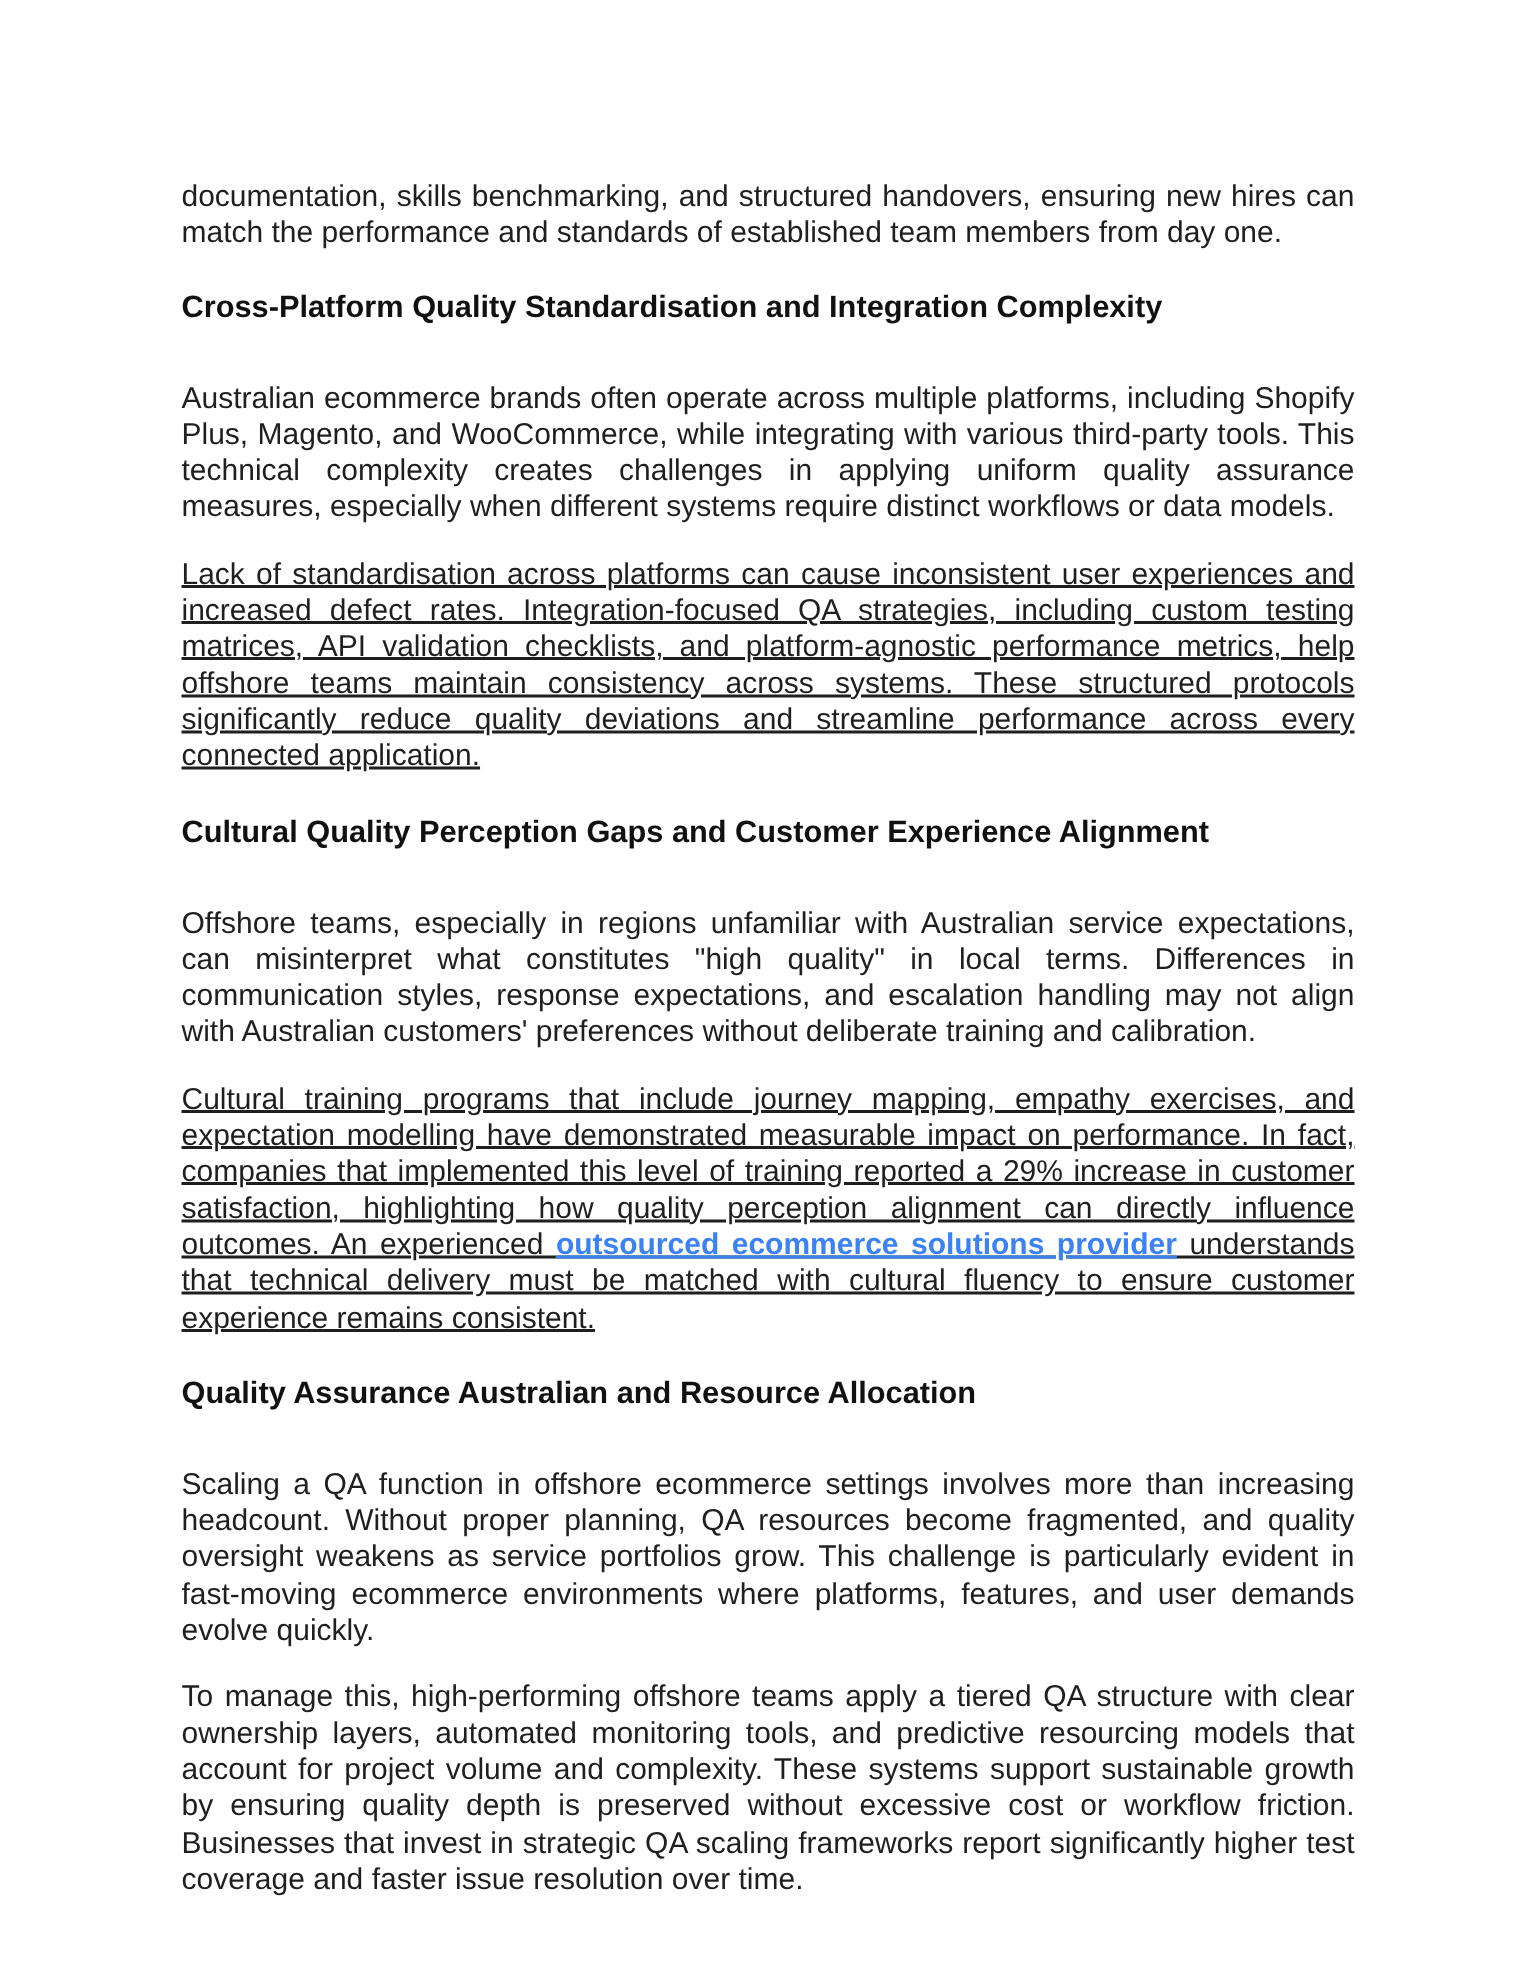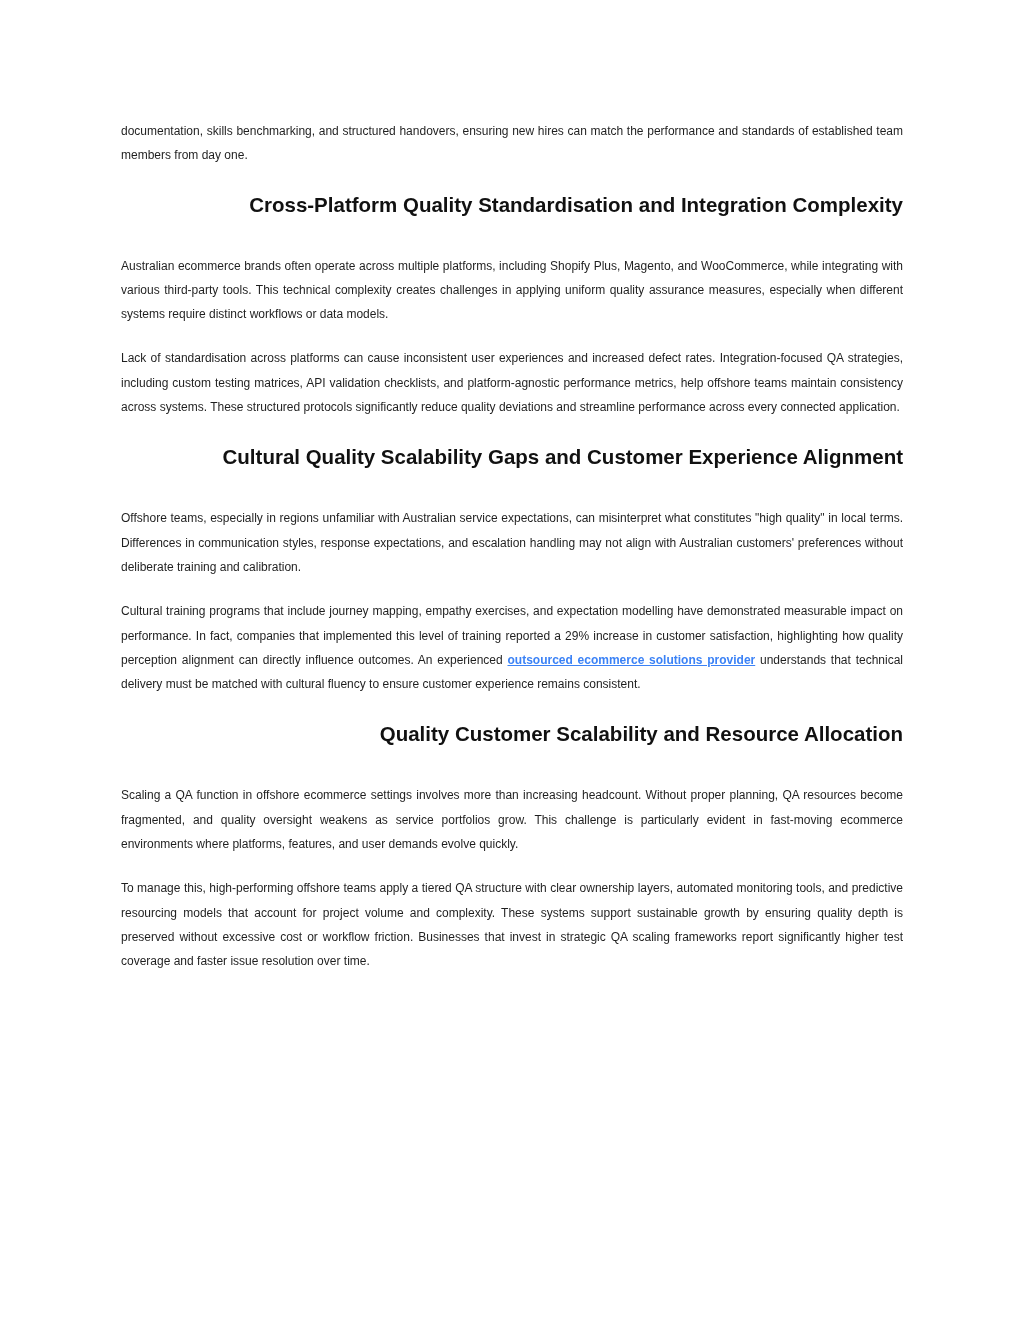--- a/index.html
+++ b/index.html
@@ -16,55 +16,54 @@
       color: #1a1a1a;
     }
     .page {
       position: absolute;
       left: 121px;
       top: 119px;
       width: 782px;
     }
     p {
       margin: 0;
-      font-size: 12px;
+      font-size: 20px;
       line-height: 24.3px;
       text-align: justify;
       color: #1f1f1f;
     }
     h2 {
       margin: 0;
       font-size: 20.5px;
       font-weight: bold;
       line-height: 26px;
       color: #111111;
-      text-align: right;
     }
     .p-intro { margin-bottom: 24px; }
     .h2-s1 { margin-bottom: 20px; }
     .p-gap { margin-bottom: 20px; margin-top: 36px; }
-    .sec-gap { margin-bottom: 25px; }
+    .sec-gap { margin-bottom: 25px; text-decoration: underline; }
     a.link {
       color: #3b82f6;
       font-weight: bold;
       text-decoration: underline;
     }
   </style>
 </head>
 <body>
 
 <div class="page">
 
   <p class="p-intro">documentation, skills benchmarking, and structured handovers, ensuring new hires can match the performance and standards of established team members from day one.</p>
 
   <h2 class="h2-s1">Cross-Platform Quality Standardisation and Integration Complexity</h2>
   <p class="p-gap">Australian ecommerce brands often operate across multiple platforms, including Shopify Plus, Magento, and WooCommerce, while integrating with various third-party tools. This technical complexity creates challenges in applying uniform quality assurance measures, especially when different systems require distinct workflows or data models.</p>
   <p class="sec-gap">Lack of standardisation across platforms can cause inconsistent user experiences and increased defect rates. Integration-focused QA strategies, including custom testing matrices, API validation checklists, and platform-agnostic performance metrics, help offshore teams maintain consistency across systems. These structured protocols significantly reduce quality deviations and streamline performance across every connected application.</p>
 
-  <h2 class="h2-s1">Cultural Quality Scalability Gaps and Customer Experience Alignment</h2>
+  <h2 class="h2-s1">Cultural Quality Perception Gaps and Customer Experience Alignment</h2>
   <p class="p-gap">Offshore teams, especially in regions unfamiliar with Australian service expectations, can misinterpret what constitutes "high quality" in local terms. Differences in communication styles, response expectations, and escalation handling may not align with Australian customers' preferences without deliberate training and calibration.</p>
   <p class="sec-gap"><span>Cultural training programs that include journey mapping, empathy exercises, and expectation modelling have demonstrated measurable impact on performance. In fact, companies that implemented this level of training reported a 29% increase in customer satisfaction, highlighting how quality perception alignment can directly influence outcomes. An experienced </span><a class="link" href="#">outsourced ecommerce solutions provider</a><span> understands that technical delivery must be matched with cultural fluency to ensure customer experience remains consistent.</span></p>
 
-  <h2 class="h2-s1">Quality Customer Scalability and Resource Allocation</h2>
+  <h2 class="h2-s1">Quality Assurance Australian and Resource Allocation</h2>
   <p class="p-gap">Scaling a QA function in offshore ecommerce settings involves more than increasing headcount. Without proper planning, QA resources become fragmented, and quality oversight weakens as service portfolios grow. This challenge is particularly evident in fast-moving ecommerce environments where platforms, features, and user demands evolve quickly.</p>
   <p>To manage this, high-performing offshore teams apply a tiered QA structure with clear ownership layers, automated monitoring tools, and predictive resourcing models that account for project volume and complexity. These systems support sustainable growth by ensuring quality depth is preserved without excessive cost or workflow friction. Businesses that invest in strategic QA scaling frameworks report significantly higher test coverage and faster issue resolution over time.</p>
 
 </div>
 
 </body></html>

